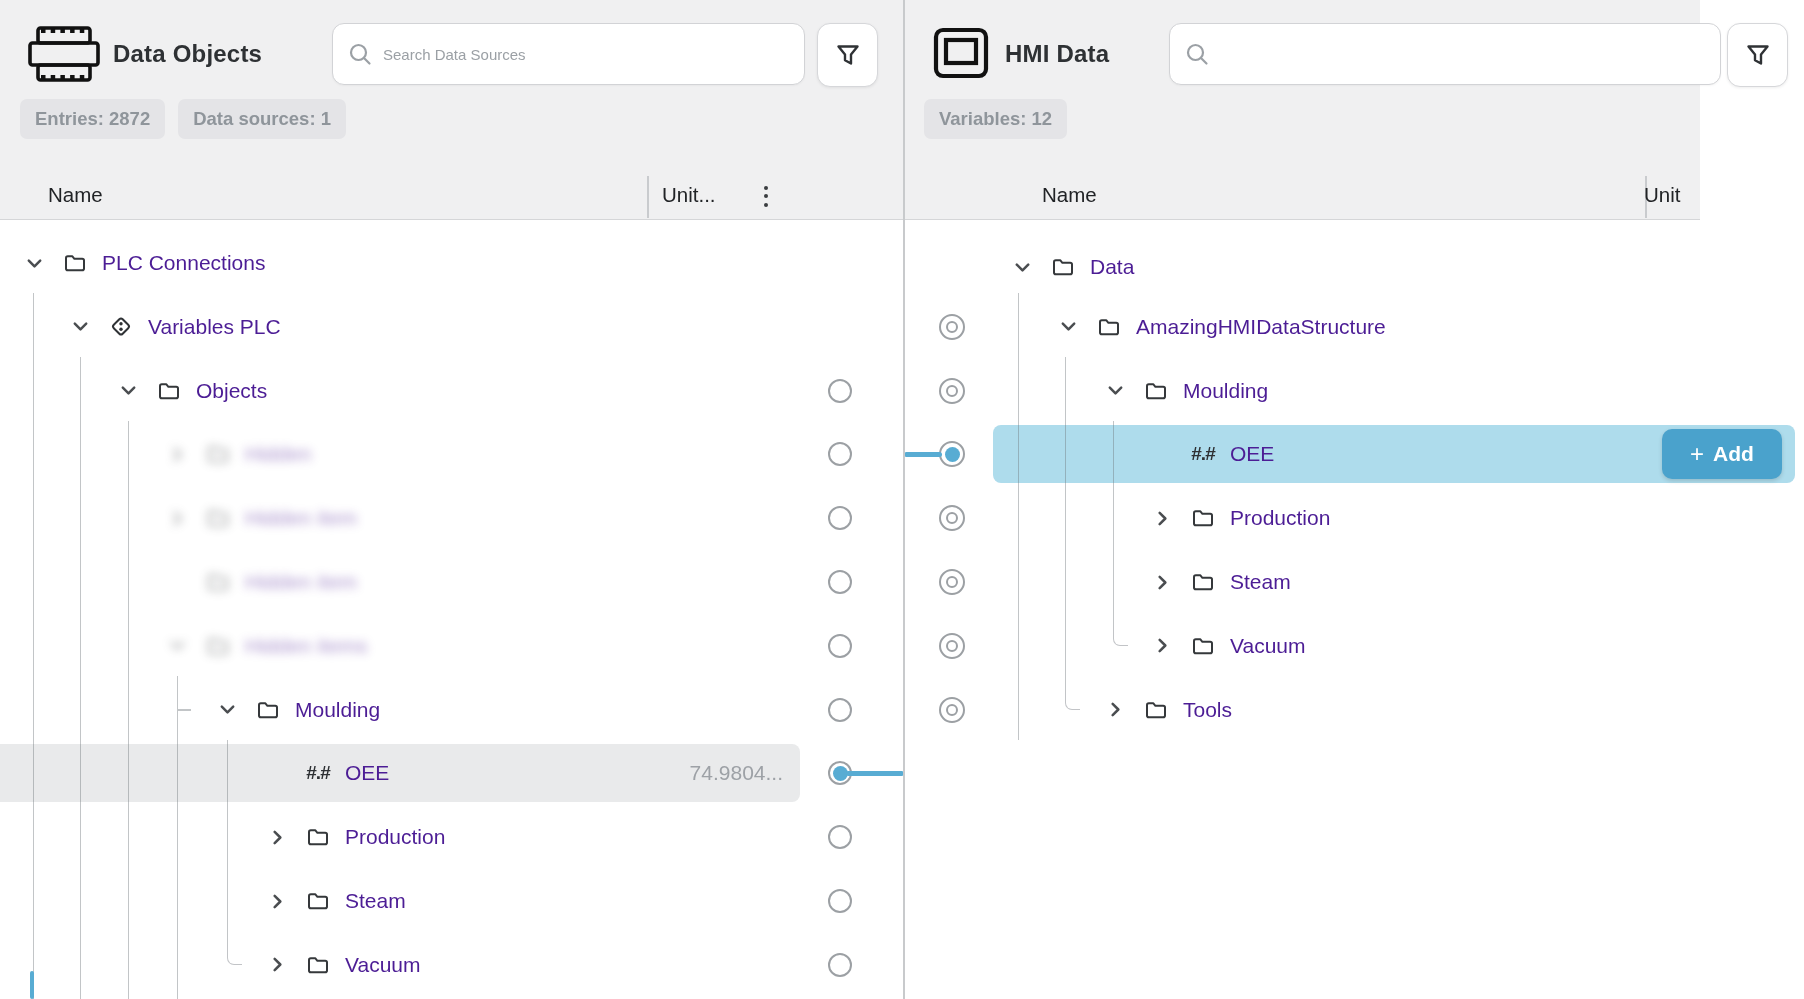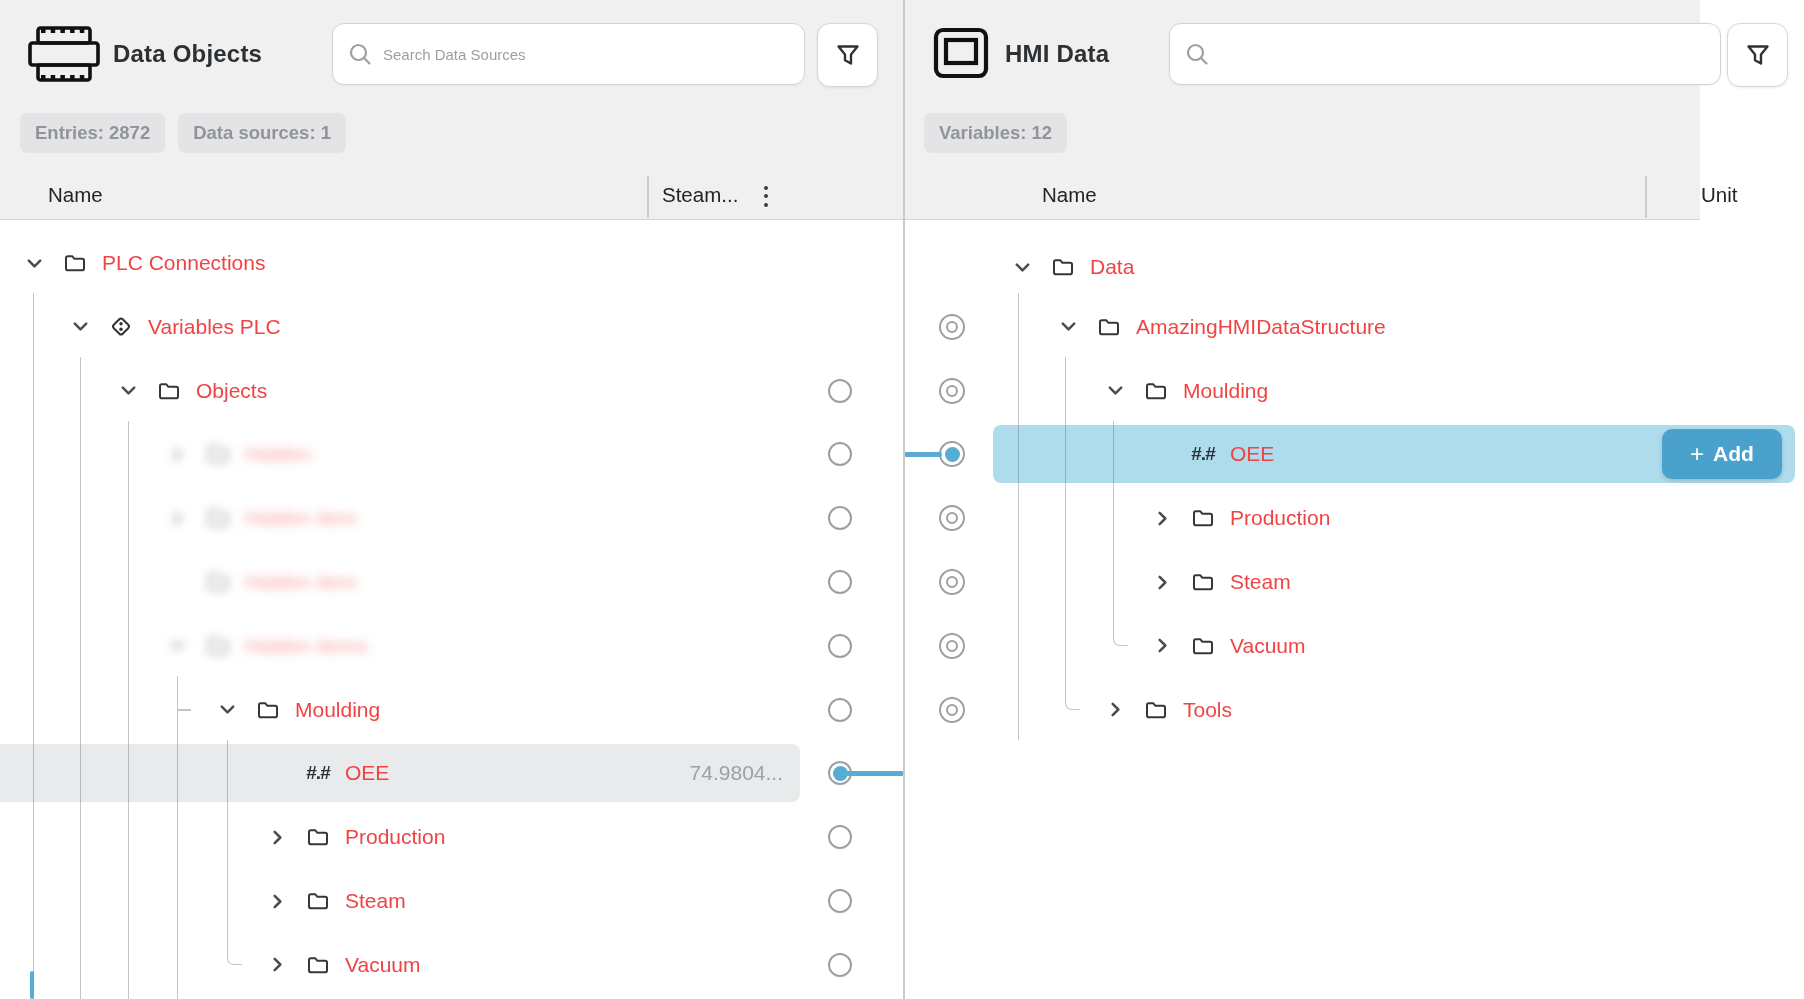--- a/index.html
+++ b/index.html
@@ -21,41 +21,41 @@
   .app-icon{position:absolute;top:25px;}
   .panel-title{position:absolute;top:40px;font-size:24px;font-weight:700;letter-spacing:.2px;}
   .search-box{position:absolute;top:23px;height:62px;background:#fff;border:1.5px solid var(--line);
     border-radius:12px;display:flex;align-items:center;padding:0 14px;gap:10px;box-shadow:0 1px 2px rgba(0,0,0,.04);}
   .search-box input{border:none;outline:none;flex:1;font-size:15px;color:var(--ink);
     font-family:"Liberation Sans","DejaVu Sans",sans-serif;background:transparent;}
   .search-box input::placeholder{color:#9BA0A5;}
   .filter-btn{position:absolute;top:23px;width:61px;height:64px;background:#fff;border:1.5px solid #D6D7DA;
     border-radius:13px;display:flex;align-items:center;justify-content:center;cursor:pointer;
     box-shadow:0 1px 3px rgba(0,0,0,.07);}
-  .badges{position:absolute;top:113px;display:flex;gap:13px;}
+  .badges{position:absolute;top:99px;display:flex;gap:13px;}
   .badge{background:#E4E4E7;border-radius:7px;height:40px;display:flex;align-items:center;
     padding:0 15px;font-size:18.5px;font-weight:700;color:#8F959B;}
 
   
   .col-label{position:absolute;top:183px;font-size:20.5px;color:#212326;}
   .col-sep{position:absolute;top:176px;width:1.5px;height:42px;background:#C9CBCE;}
   .kebab{position:absolute;top:181px;width:26px;height:30px;display:flex;flex-direction:column;
     align-items:center;justify-content:center;gap:4.5px;cursor:pointer;}
   .kebab i{width:4px;height:4px;border-radius:50%;background:#3A3D40;}
 
   
   .tree-row{position:absolute;left:0;width:100%;height:58px;}
   .hl{position:absolute;top:0;height:58px;}
   .hl-left{left:0;width:800px;background:var(--sel-gray);border-radius:0 8px 8px 0;}
   .hl-right{left:89px;width:802px;background:var(--sel-blue);border-radius:8px;}
   .rc{position:relative;height:58px;display:flex;align-items:center;}
   .chev{width:24px;height:24px;margin-right:16px;flex:0 0 auto;display:flex;align-items:center;justify-content:center;cursor:pointer;}
   .nicon{width:26px;height:26px;margin-right:14px;flex:0 0 auto;display:flex;align-items:center;justify-content:center;}
   .nicon.num{font-weight:700;font-size:19px;letter-spacing:-1px;width:auto;min-width:26px;white-space:nowrap;}
-  .lbl{font-size:21px;color:#ef4444;white-space:nowrap;}
+  .lbl{font-size:21px;color:#4c1d95;white-space:nowrap;}
   .rc.blurred{filter:blur(5px);opacity:.5;}
   .val{position:absolute;right:121px;top:0;height:58px;display:flex;align-items:center;
     font-size:21px;color:#9DA1A6;}
   .radio{position:absolute;left:828px;top:17px;width:24px;height:24px;border:2px solid var(--ring);
     border-radius:50%;background:#fff;cursor:pointer;}
   .radio .dot{position:absolute;left:2.5px;top:2.5px;width:15px;height:15px;border-radius:50%;background:var(--accent);}
   .target{position:absolute;left:35px;top:16px;width:26px;height:26px;border:2px solid var(--ring);
     border-radius:50%;background:#fff;cursor:pointer;display:flex;align-items:center;justify-content:center;}
   .target .tinner{width:12px;height:12px;border:2px solid var(--ring);border-radius:50%;}
   .target .tdot{width:15px;height:15px;border-radius:50%;background:var(--accent);}
@@ -111,21 +111,21 @@
     </span>
   </div>
 
   <div class="badges" style="left:20px;">
     <span class="badge">Entries: 2872</span>
     <span class="badge">Data sources: 1</span>
   </div>
 
   <span class="col-label" style="left:48px;">Name</span>
   <div class="col-sep" style="left:647px;"></div>
-  <span class="col-label" style="left:662px;color:#212326;">Steam...</span>
+  <span class="col-label" style="left:662px;color:#212326;">Unit...</span>
   <div class="kebab" style="left:753px;">
       <i></i>
       <i></i>
       <i></i>
     </div>
 
   <div id="left-rows">
       <div class="tree-row" style="top: 234px;">
         <div class="rc" style="padding-left:22px">
           <span class="chev">
@@ -350,21 +350,21 @@
       </svg>
     </span>
   </div>
 
   <div class="badges" style="left:20px;">
     <span class="badge">Variables: 12</span>
   </div>
 
   <span class="col-label" style="left:138px;">Name</span>
   <div class="col-sep" style="left:741px;"></div>
-  <span class="col-label" style="left:797px;">Unit</span>
+  <span class="col-label" style="left:740px;">Unit</span>
 
   <div id="right-rows">
       <div class="tree-row" style="top: 238px;">
         <div class="rc" style="padding-left:106px">
           <span class="chev">
             <svg width="19" height="19" viewBox="0 0 16 16" fill="none" stroke="#4A4D50" stroke-width="2.1" stroke-linecap="round" stroke-linejoin="round" style="transform:rotate(0deg)">
               <path d="M3.2 5.6 L8 10.4 L12.8 5.6"></path>
             </svg>
           </span>
           <span class="nicon">

